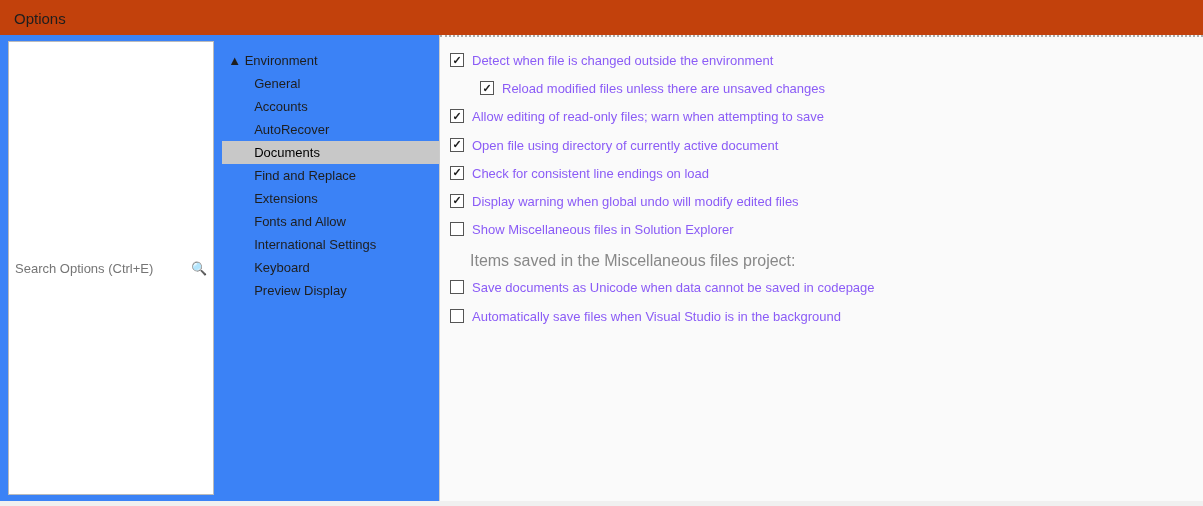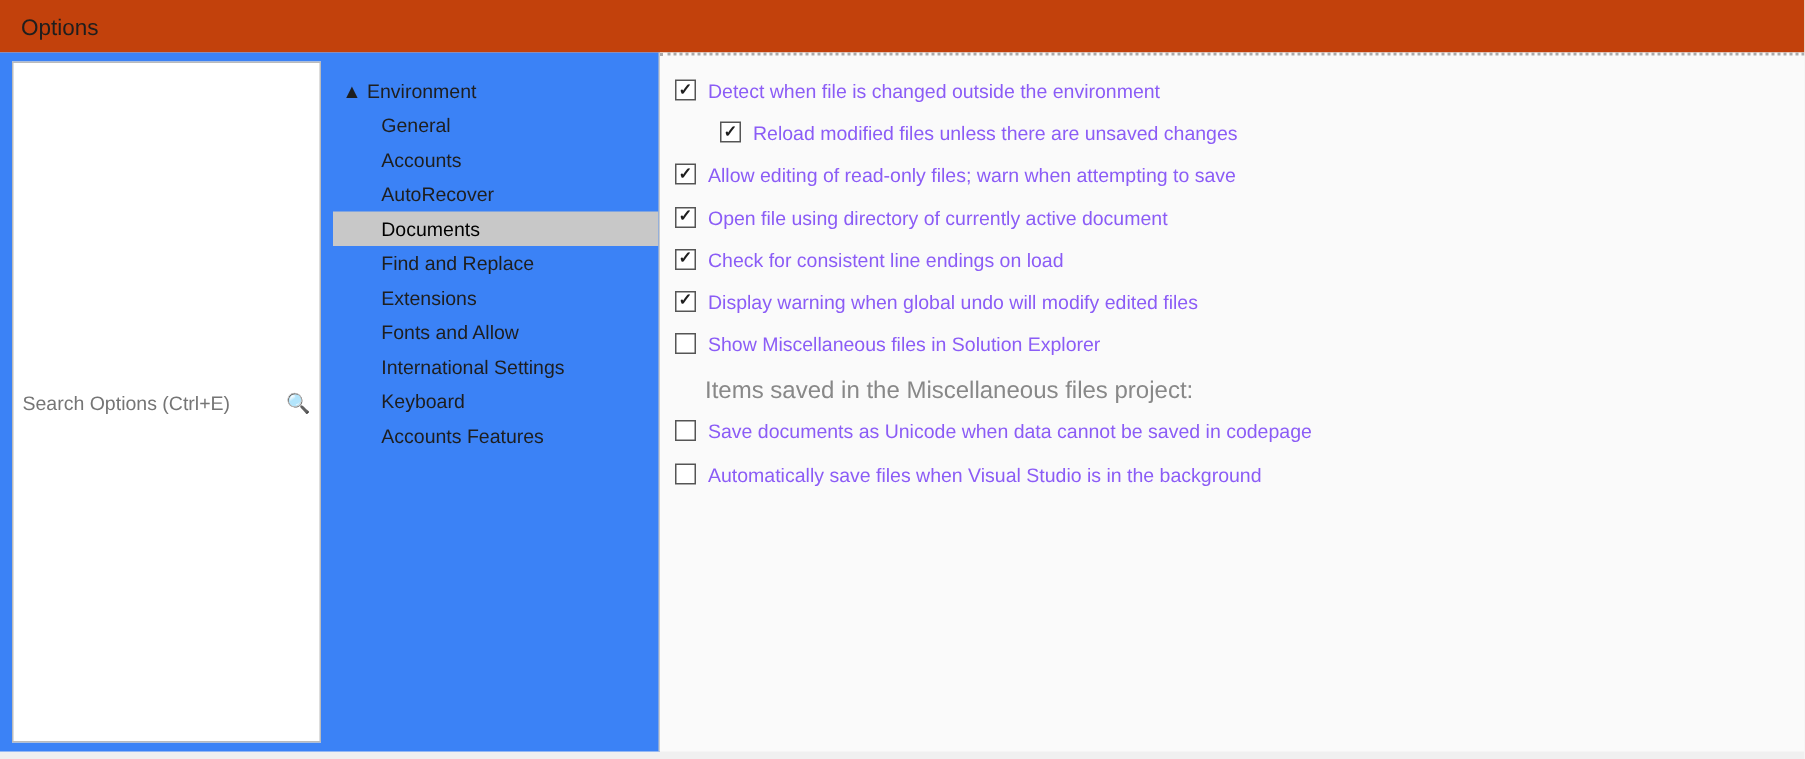--- a/index.html
+++ b/index.html
@@ -166,21 +166,21 @@
     <div class="tree-item parent">▲ Environment</div>
         <div class="tree-item child">General</div>
         <div class="tree-item child">Accounts</div>
         <div class="tree-item child">AutoRecover</div>
         <div class="tree-item child selected">Documents</div>
         <div class="tree-item child">Find and Replace</div>
         <div class="tree-item child">Extensions</div>
         <div class="tree-item child">Fonts and Allow</div>
         <div class="tree-item child">International Settings</div>
         <div class="tree-item child">Keyboard</div>
-        <div class="tree-item child">Accounts Features</div>
+        <div class="tree-item child">Preview Display</div>
       </div>
   </div>
 
   <div class="right-panel">
     <div class="options-list">
 
     <div class="option-row">
           <div class="checkbox-wrap">
             <div class="cb checked"></div>
           </div>

